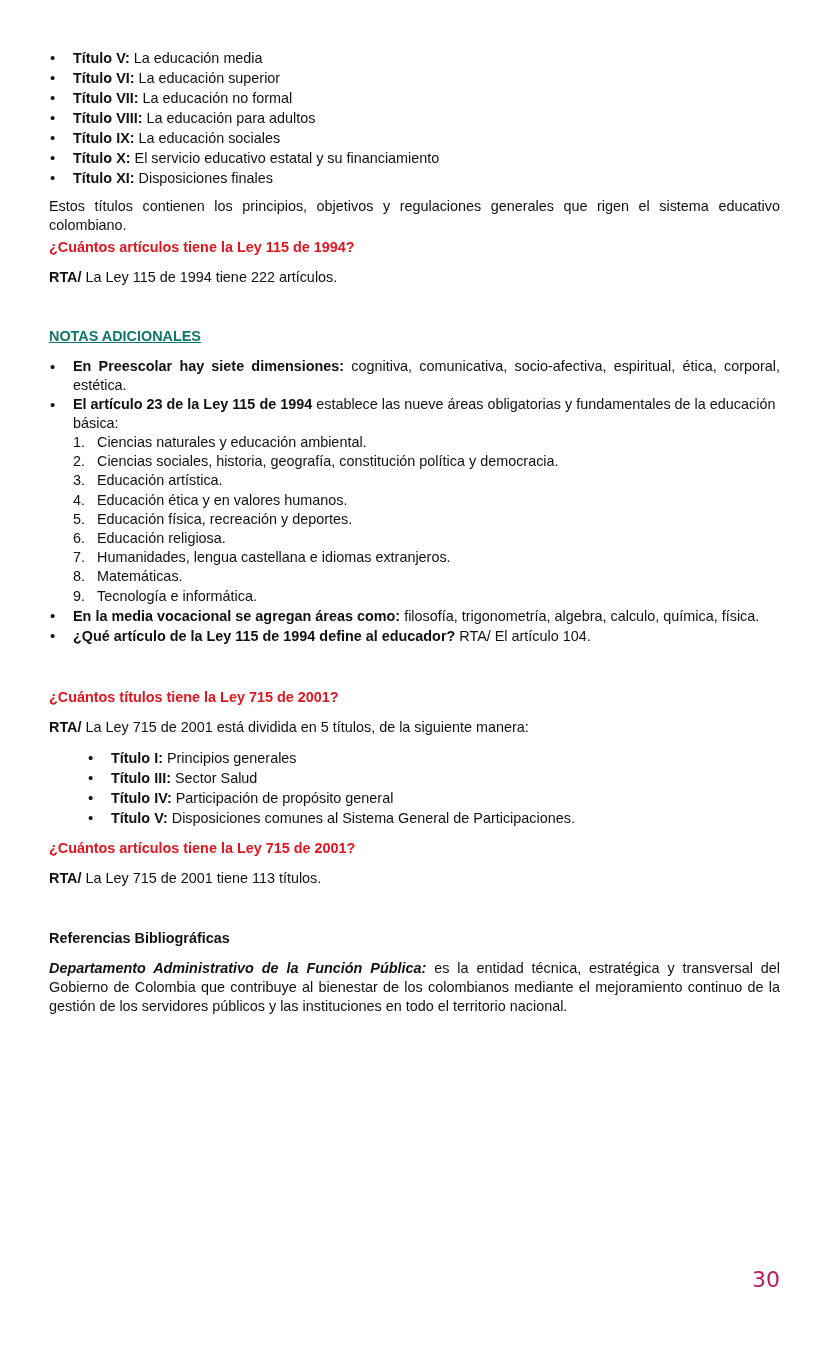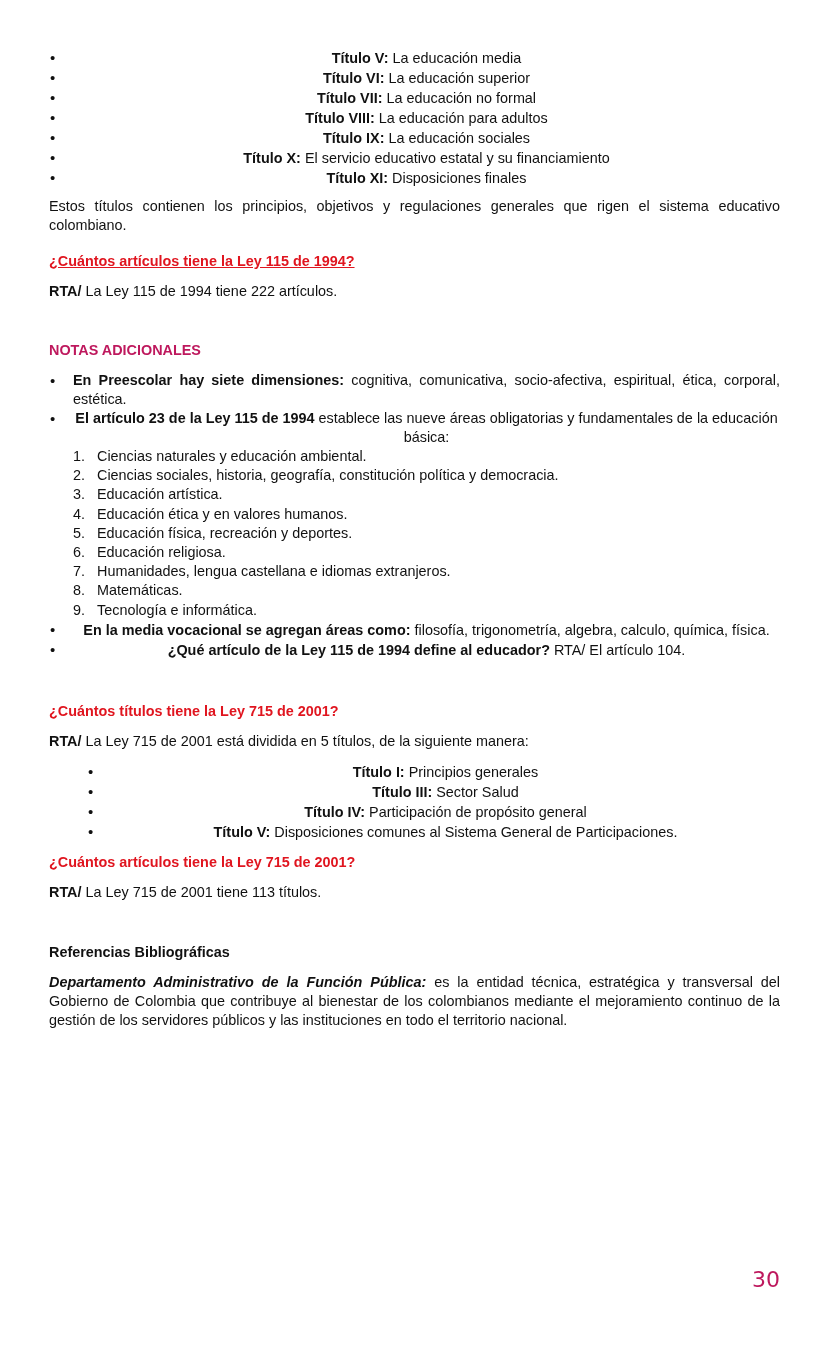--- a/index.html
+++ b/index.html
@@ -2,50 +2,50 @@
 <html><head>
 <meta charset="utf-8">
 <style>
   html, body { margin: 0; padding: 0; background: #ffffff; }
   body {
     width: 828px; height: 1363px; position: relative; overflow: hidden;
     font-family: "Liberation Sans", sans-serif; color: #111; font-size: 14.4px;
   }
   .page { position: absolute; left: 49px; top: 48px; width: 731px; }
   .ul { list-style: none; margin: 0; padding: 0; }
-  .ul li { position: relative; padding-left: 24px; line-height: 20px; text-align: center; }
+  .ul li { position: relative; padding-left: 24px; line-height: 20px; }
   .ul li::before { content: "•"; position: absolute; left: 1px; top: 0; font-size: 15px; }
   .ul.indented { margin-left: 38px; }
   .ol { list-style: none; margin: 0; padding: 0 0 0 24px; }
   .ol li { position: relative; padding-left: 24px; line-height: 19.2px; }
   .ol li .num { position: absolute; left: 0; top: 0; }
   b { font-weight: bold; }
   .p { line-height: 19px; text-align: justify; margin: 0; }
   .red { color: #e0151f; font-weight: bold; }
-  .green { color: #be185d; font-weight: bold; }
+  .green { color: #0f766e; font-weight: bold; text-decoration: underline; }
   .pagenum { position: absolute; left: 752px; top: 1267px; font-size: 22px; color: #be185d; font-family: "DejaVu Sans", sans-serif; }
 </style>
 </head>
 <body>
 
 <div class="page">
 
   <ul class="ul">
     <li><b>Título V:</b><span> La educación media</span></li>
     <li><b>Título VI:</b><span> La educación superior</span></li>
     <li><b>Título VII:</b><span> La educación no formal</span></li>
     <li><b>Título VIII:</b><span> La educación para adultos</span></li>
     <li><b>Título IX:</b><span> La educación sociales</span></li>
     <li><b>Título X:</b><span> El servicio educativo estatal y su financiamiento</span></li>
     <li><b>Título XI:</b><span> Disposiciones finales</span></li>
   </ul>
 
   <p class="p" style="margin-top:9px;">Estos títulos contienen los principios, objetivos y regulaciones generales que rigen el sistema educativo colombiano.</p>
 
-  <p class="p red" style="margin-top:17px;text-decoration:underline;">¿Cuántos artículos tiene la Ley 115 de 1994?</p>
+  <p class="p red" style="margin-top:3px;">¿Cuántos artículos tiene la Ley 115 de 1994?</p>
 
   <p class="p" style="margin-top:11px;"><b>RTA/</b><span> La Ley 115 de 1994 tiene 222 artículos.</span></p>
 
   <p class="p green" style="margin-top:40px;">NOTAS ADICIONALES</p>
 
   <ul class="ul" style="margin-top:11px;">
     <li style="text-align:justify; line-height:19px;"><b>En Preescolar hay siete dimensiones:</b><span> cognitiva, comunicativa, socio-afectiva, espiritual, ética, corporal, estética.</span></li>
     <li style="line-height:19px;"><b>El artículo 23 de la Ley 115 de 1994</b><span> establece las nueve áreas obligatorias y fundamentales de la educación básica:</span></li>
   </ul>
 

